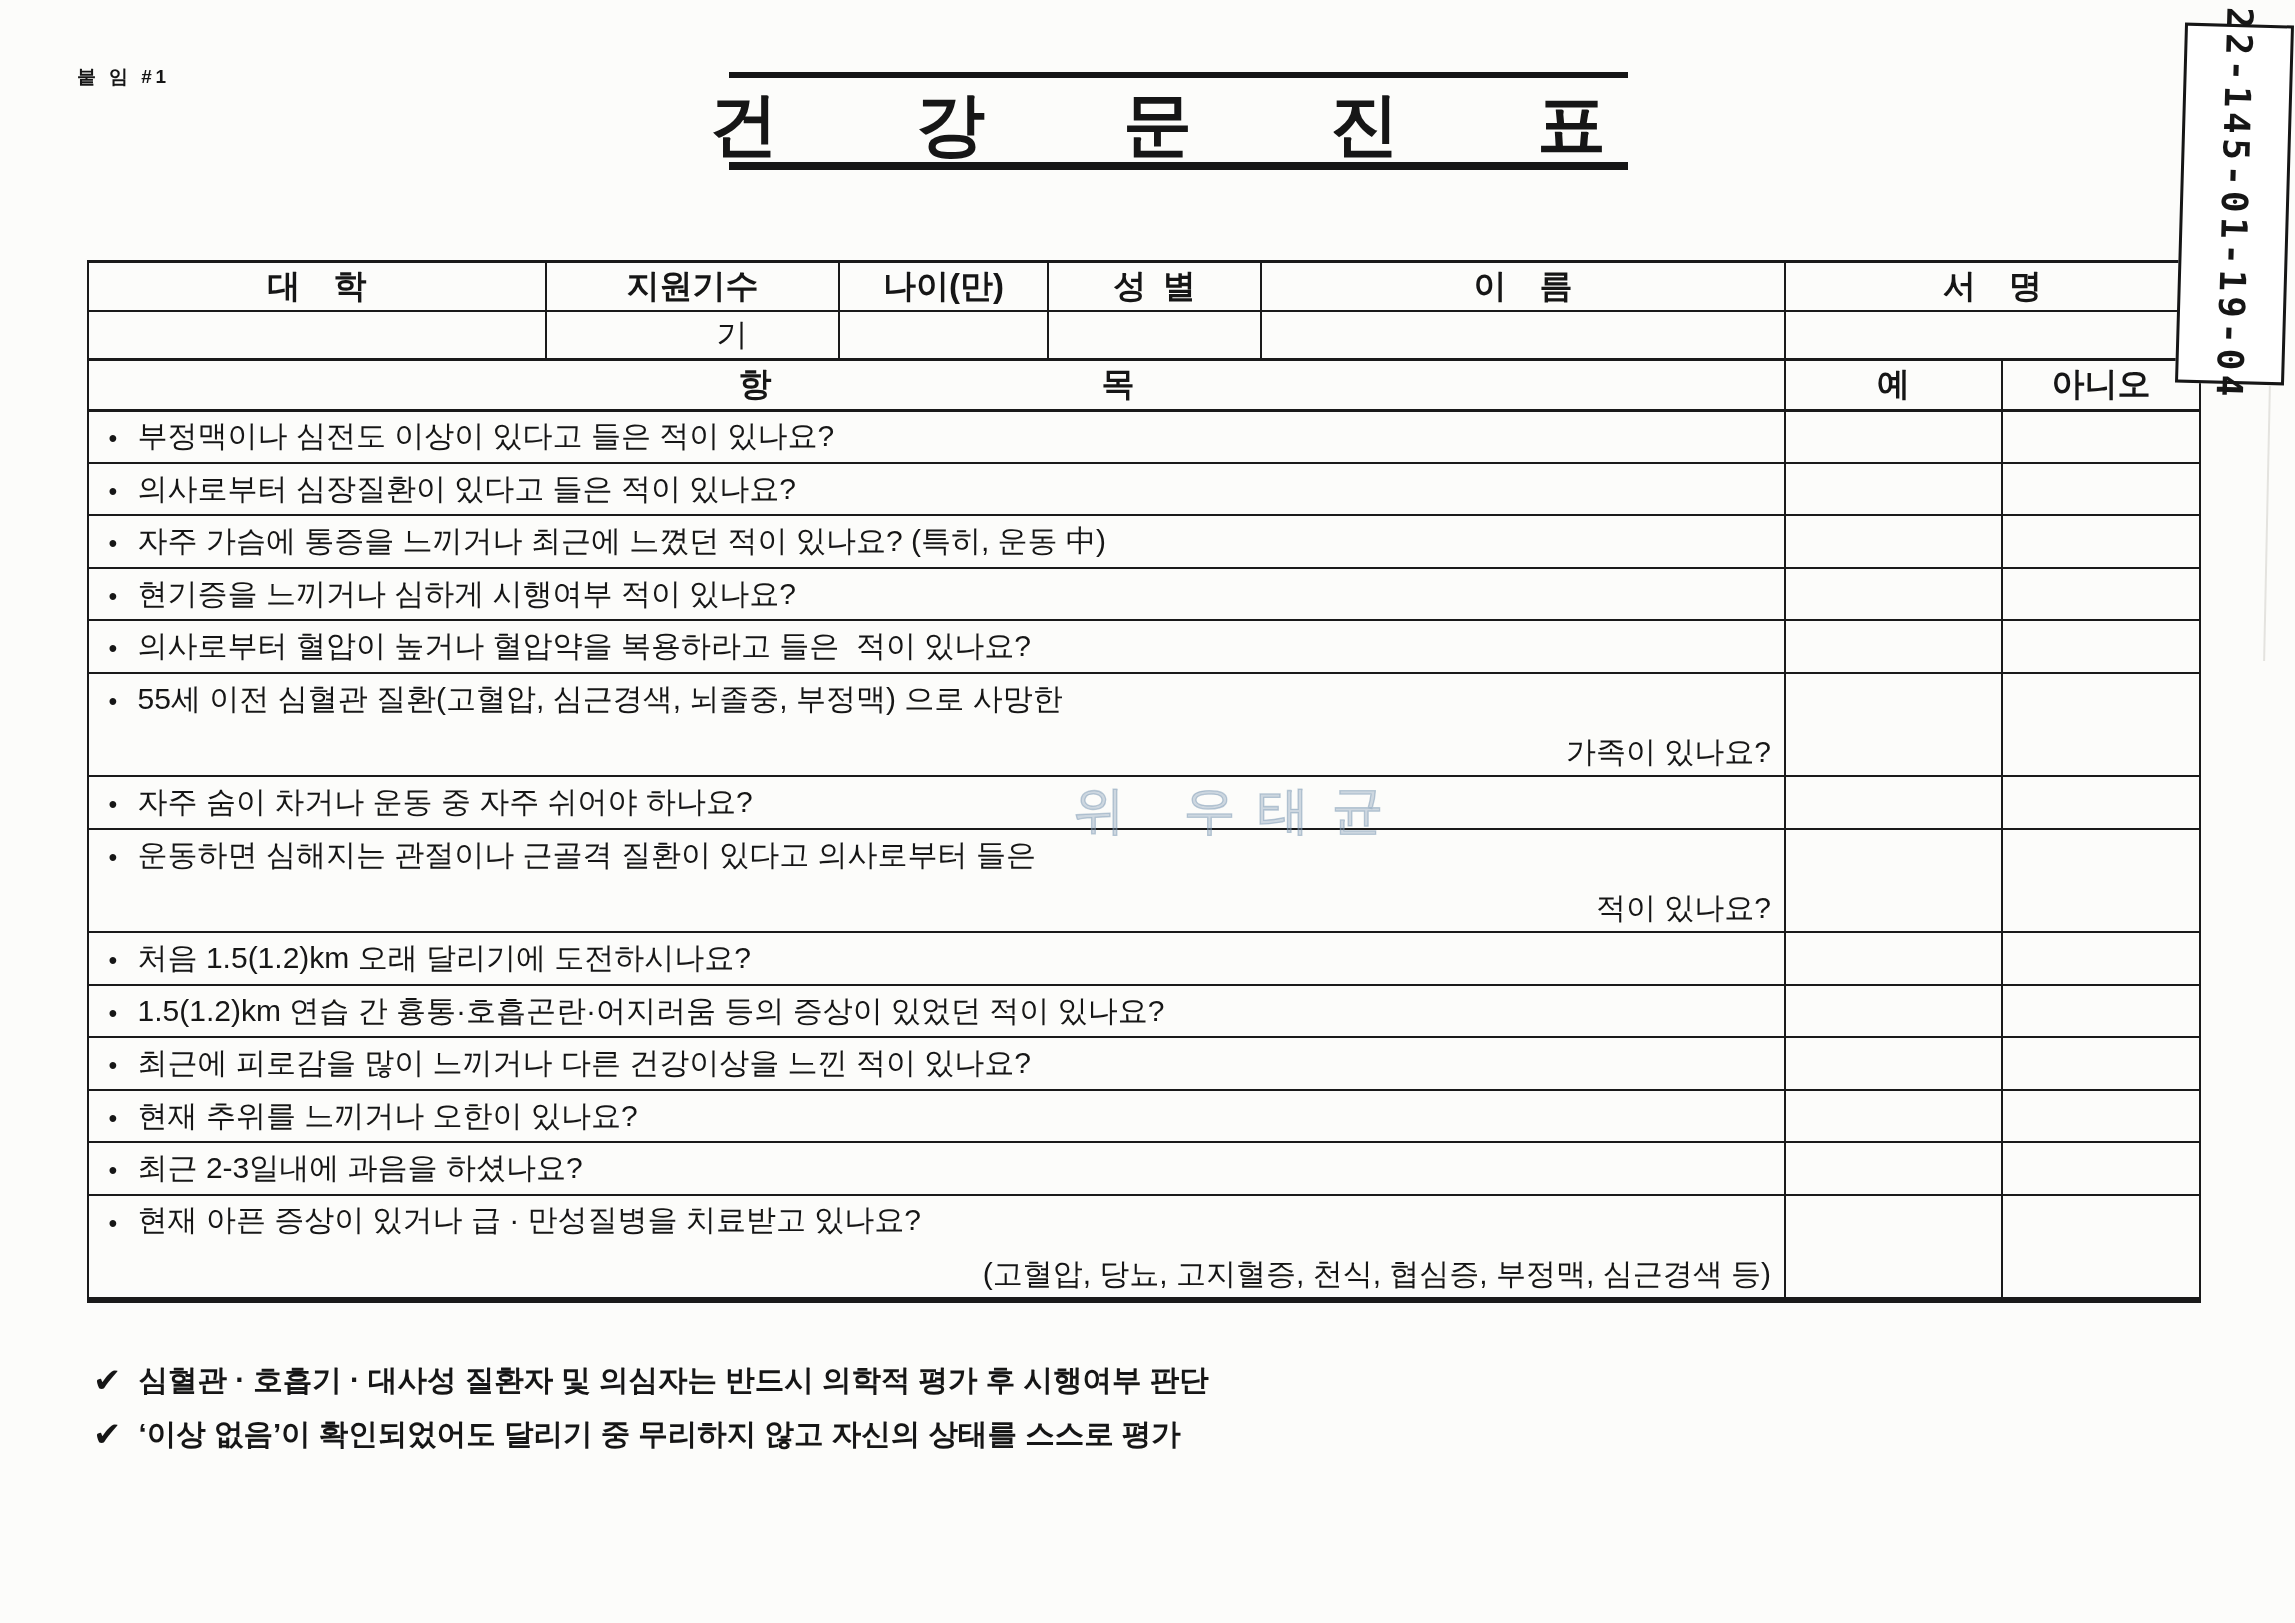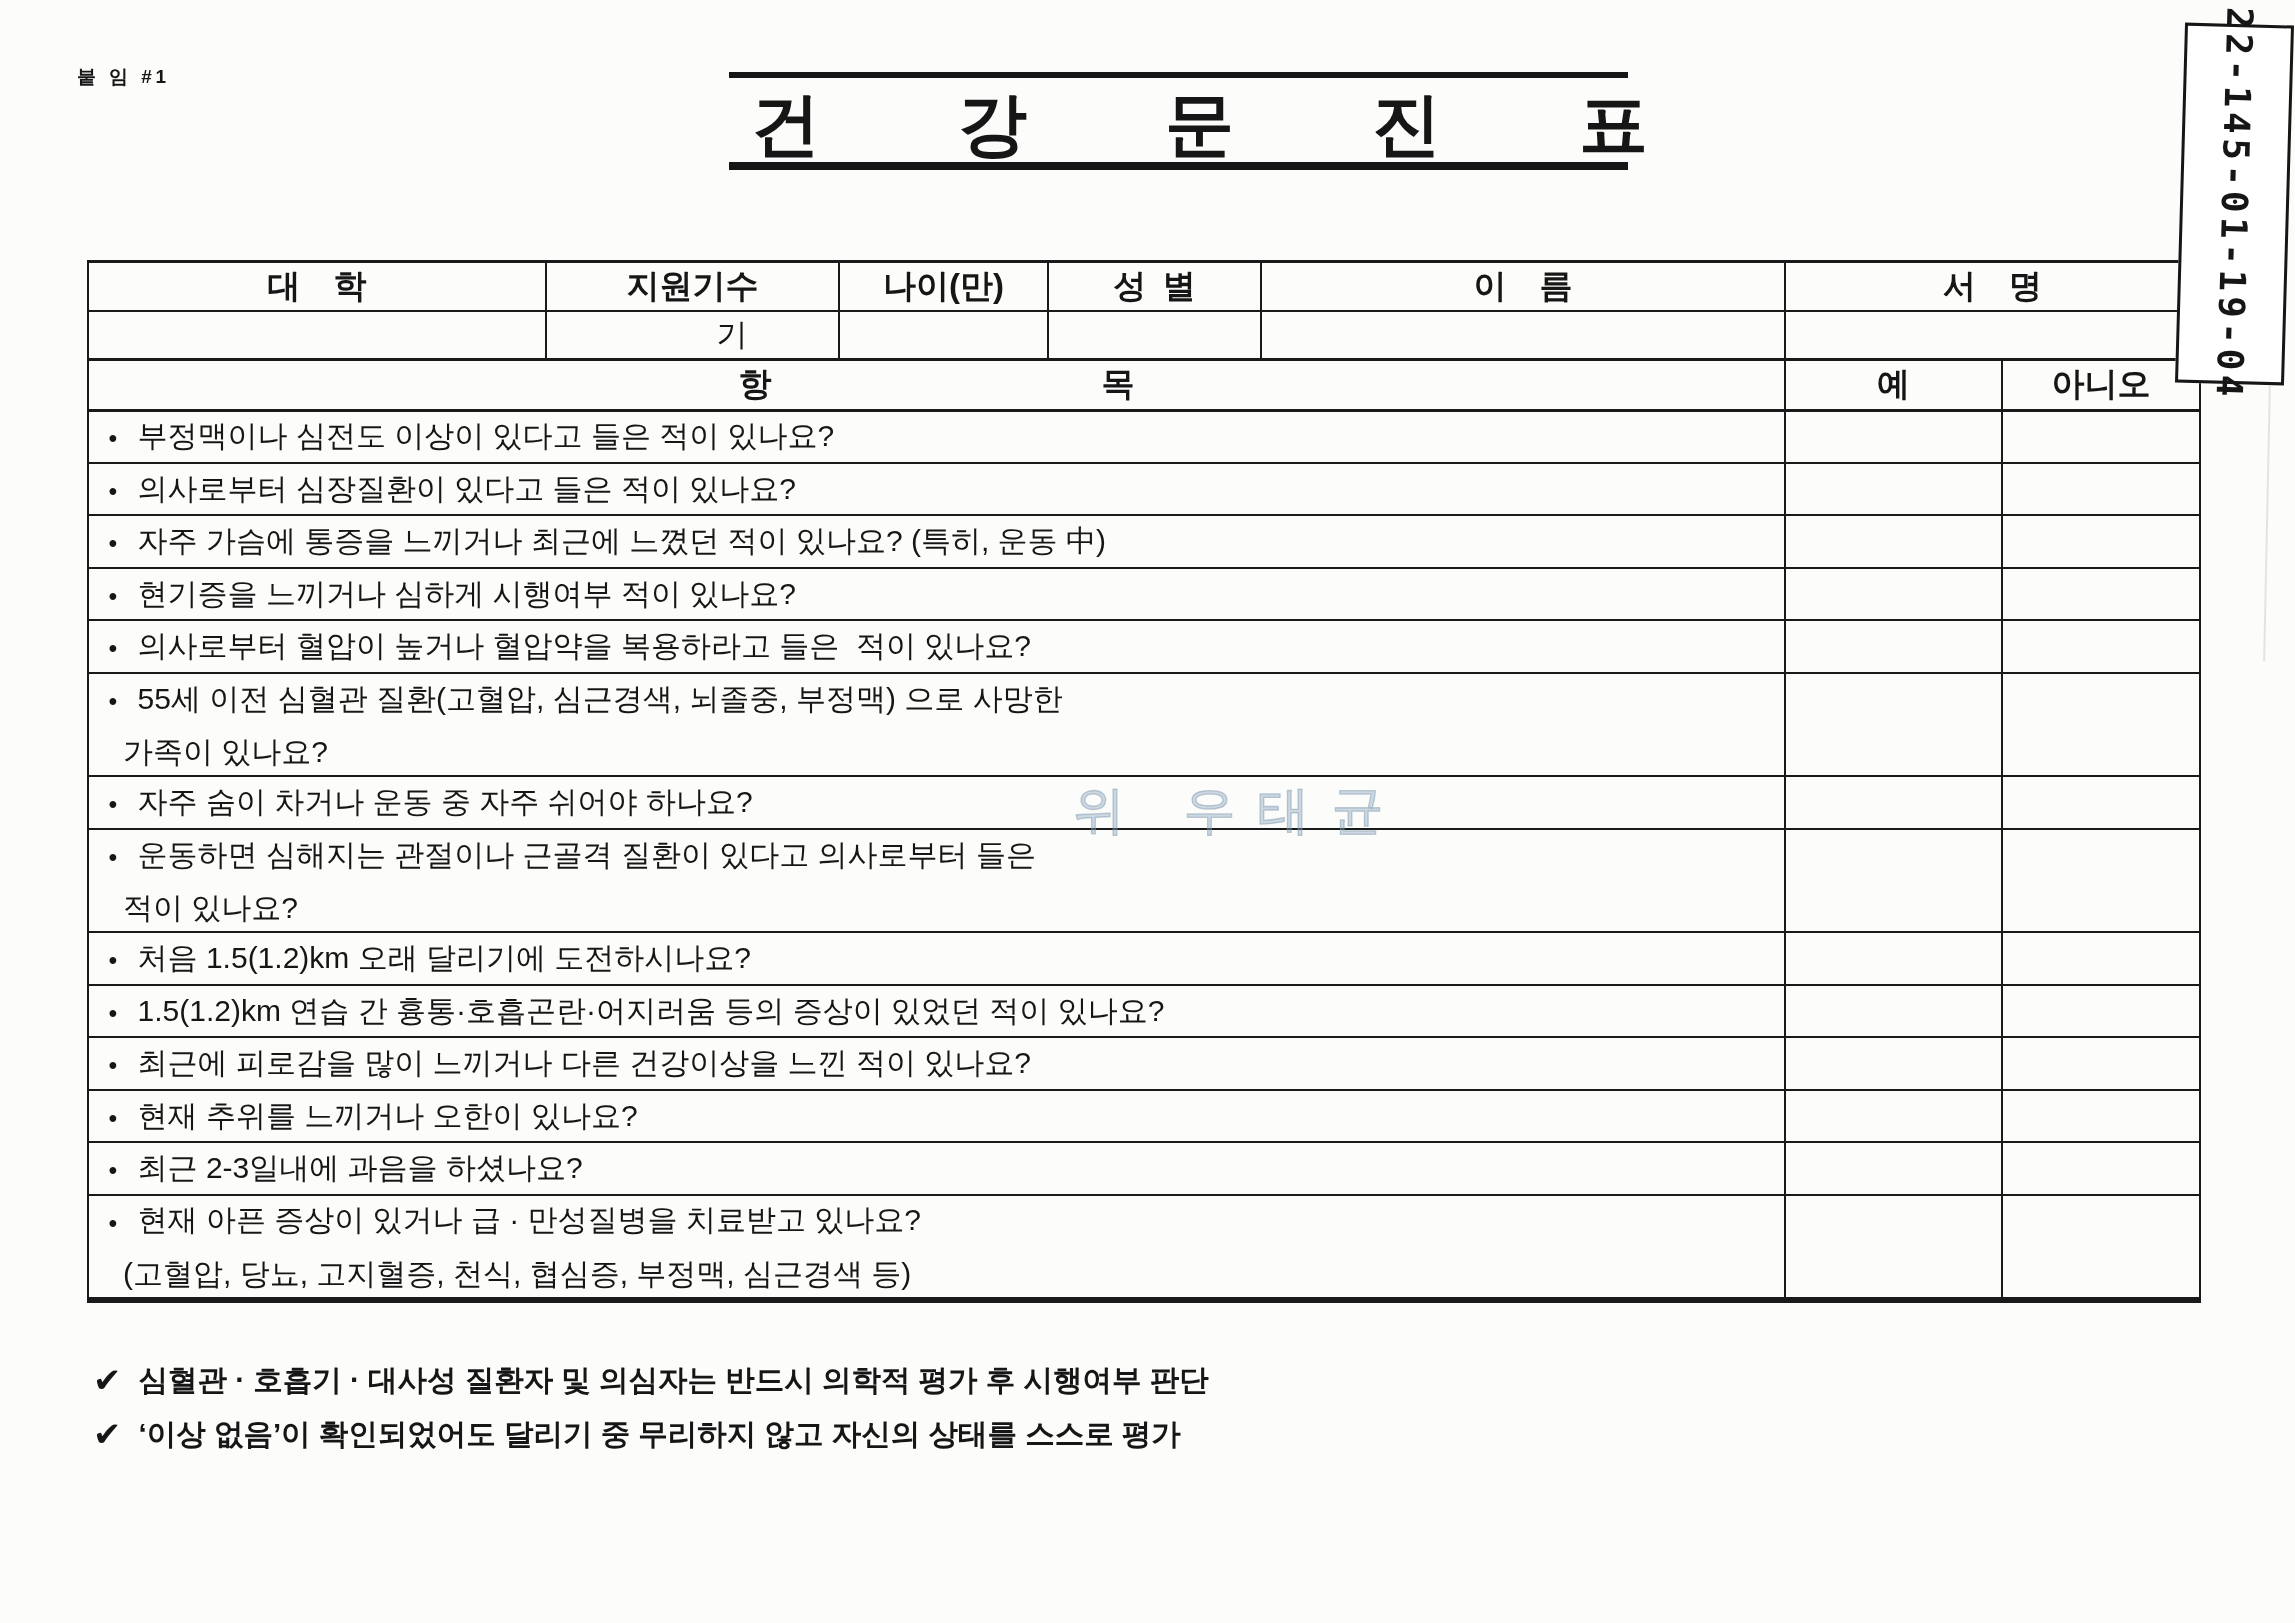--- a/index.html
+++ b/index.html
@@ -13,21 +13,21 @@
   .attachment {
     position:absolute; left:77px; top:64px;
     font-size:19px; font-weight:700; letter-spacing:3.9px; white-space:pre;
   }
   
   .title-rule { position:absolute; left:729px; width:899px; background:#161616; }
   .title-rule.top { top:72px; height:5.9px; }
   .title-rule.bottom { top:162px; height:7.9px; }
   .title-text {
     position:absolute; left:709px; top:79px; width:939px;
-    text-align:right; font-size:69px; font-weight:700; white-space:pre;font-family:Liberation Mono, monospace;
+    text-align:left; font-size:69px; font-weight:700; white-space:pre;font-family:Liberation Mono, monospace;
   }
   
   .doc-box {
     position:absolute; left:2180px; top:23.6px; width:109px; height:360px;
     background:#ffffff; border:3.3px solid #161616;
     transform:rotate(1.6deg);
     display:flex; align-items:center; justify-content:center;
     z-index:5; box-sizing:border-box;
   }
   .doc-box span {
@@ -49,21 +49,21 @@
   tr.r1 td { border-bottom-width:2.6px; }
   tr.r2 td { border-bottom-width:3.3px; }
   tr.r3 td { border-bottom-width:3.9px;margin-left:40px; }
   .hdr {
     text-align:center; vertical-align:middle;
     font-size:33px; font-weight:700; white-space:pre;
   }
   .cohort-cell { text-align:center; font-size:31px; font-weight:500; text-indent:79px; vertical-align:middle; }
   .q-cell { padding:7.9px 13px 6.5px 19.6px; font-size:30px; font-weight:500; vertical-align:middle; }
   .q-line { line-height:34px; white-space:pre-wrap; }
-  .q-line.cont { margin-top:17px; padding-left:14.4px; }
+  .q-line.cont { margin-top:17px; padding-left:14.4px;text-align:right; }
   .bullet { display:inline-block; min-width:29px; font-size:25px; vertical-align:middle; }
   
   .footnotes {
     position:absolute; left:93px; top:1361px;
     display:flex; flex-direction:column; gap:15.7px;
     font-size:29.5px; font-weight:600;
   }
   .footnote { display:flex; align-items:flex-start; gap:17px; line-height:38px; white-space:pre-wrap; }
   .footnote .mark { font-size:34px; line-height:38px; }
   

